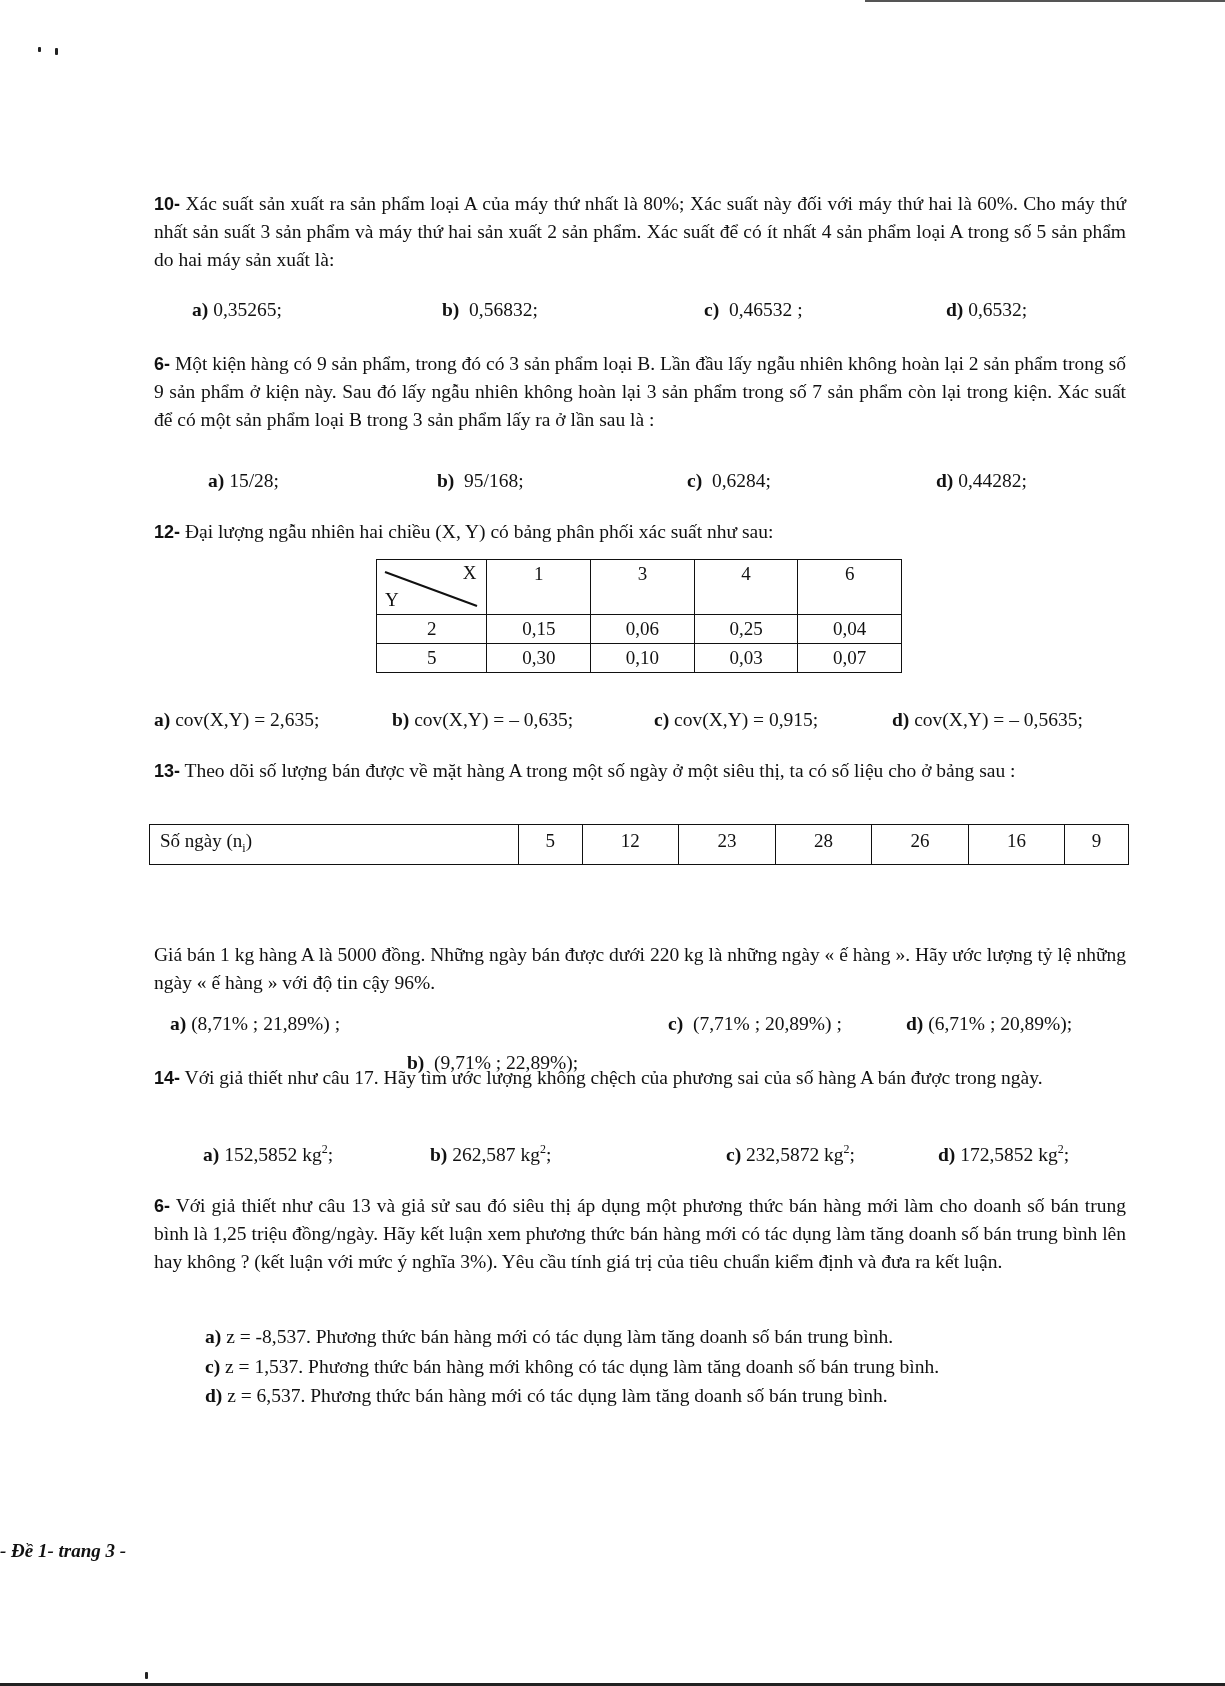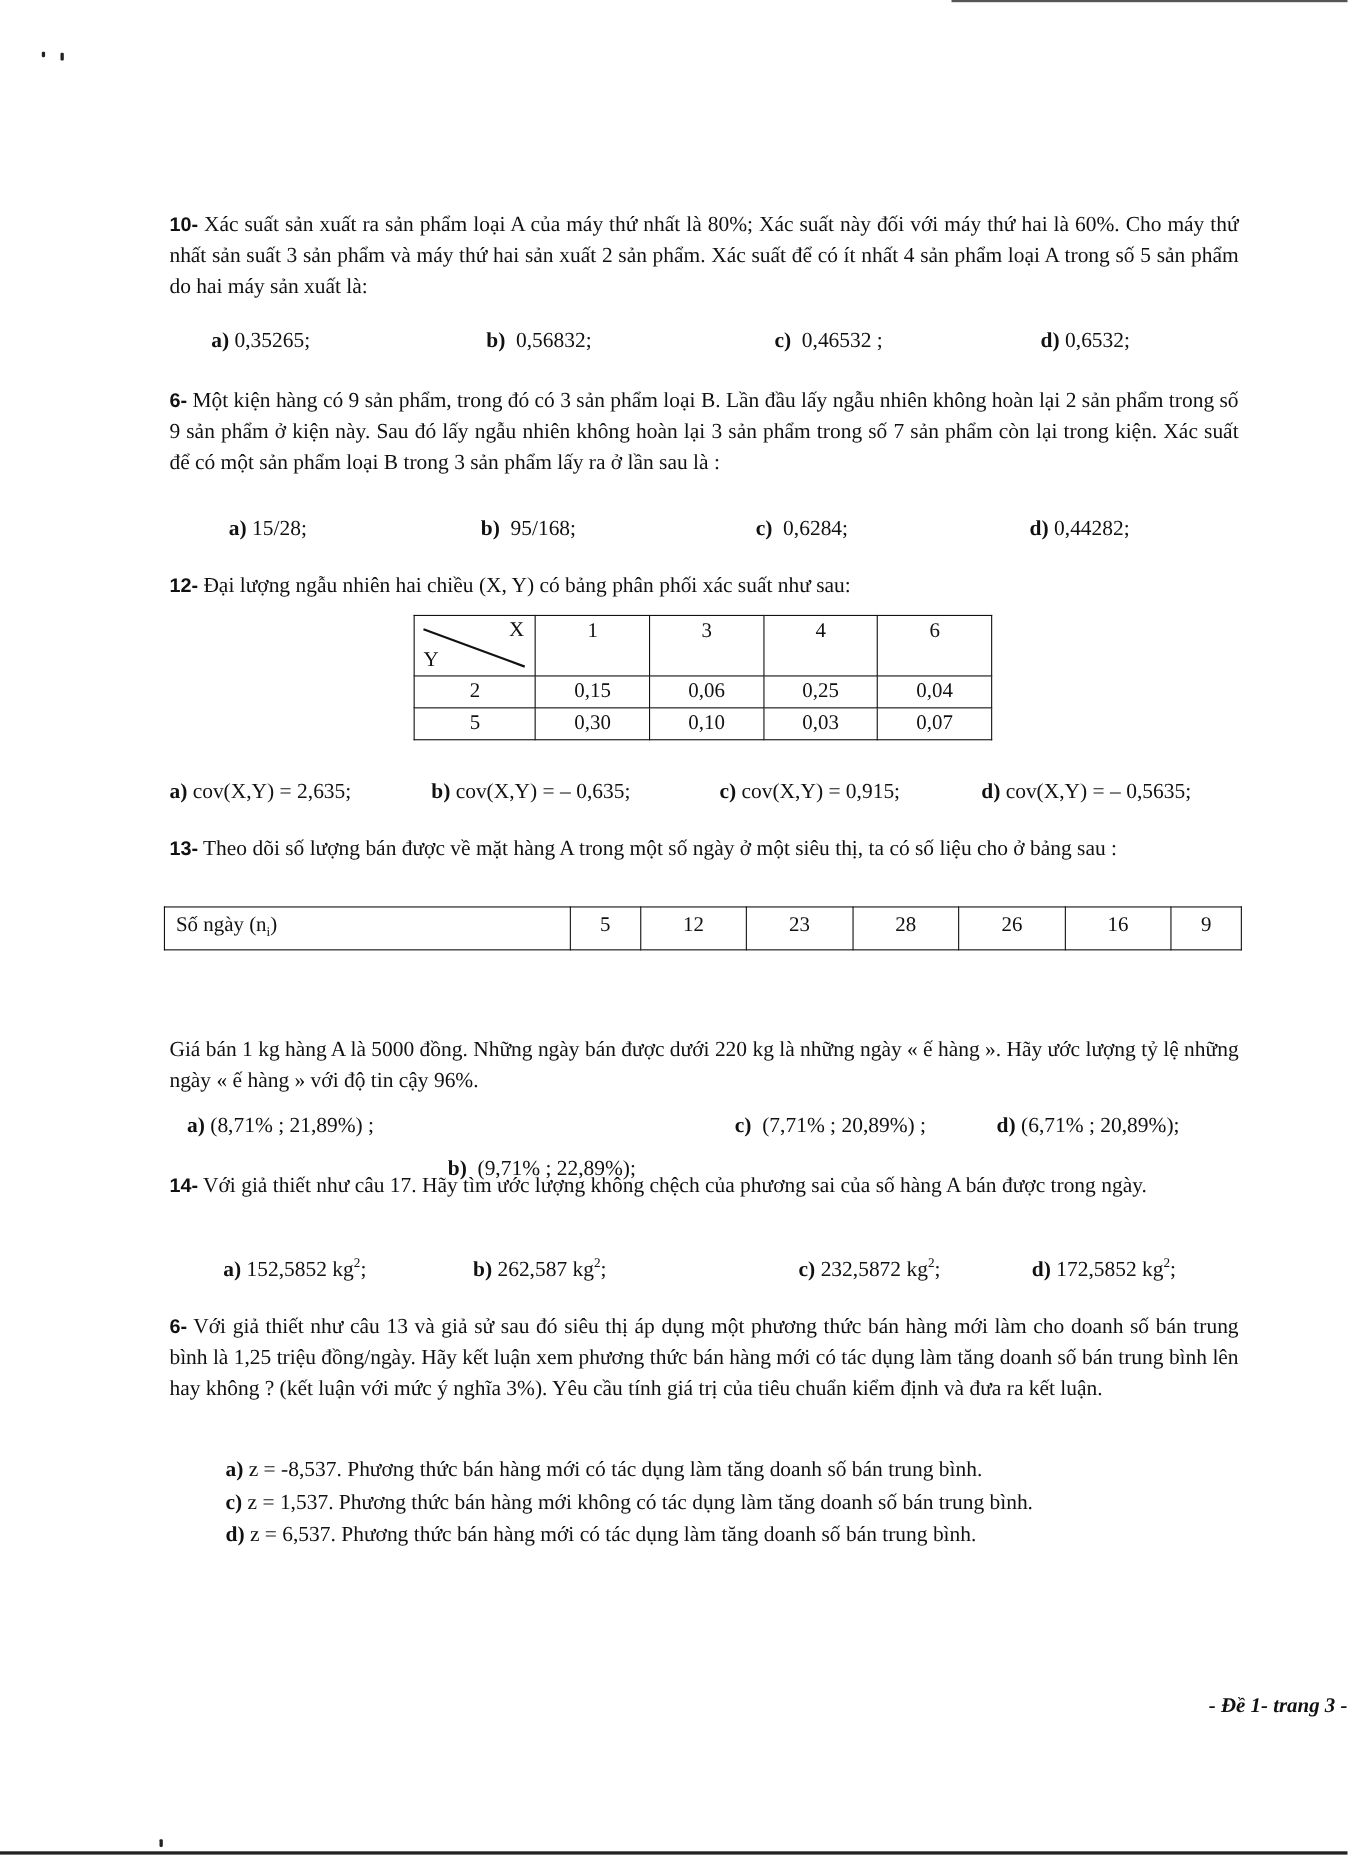--- a/index.html
+++ b/index.html
@@ -14,21 +14,21 @@
   .opts{position:absolute;font-size:19.5px;line-height:28px;}
   .opts span{position:absolute;white-space:nowrap;}
   .opt-letter{font-weight:bold;}
   table{border-collapse:collapse;position:absolute;font-size:19px;}
   td{border:1.6px solid #111;text-align:center;vertical-align:top;padding:2px 4px;}
   .t12 td{height:24px;line-height:24px;}
   .t13 td{line-height:27px;padding-top:2px;}
   .t13 td.lab{text-align:left;padding-left:10px;}
   .zlist{position:absolute;left:205px;font-size:19.5px;line-height:29.5px;}
   .zlist div{white-space:nowrap;}
-  .footer{position:absolute;top:1540px;left:0;width:1225px;text-align:right;font-style:italic;font-weight:bold;font-size:19px;}
+  .footer{position:absolute;top:1540px;left:0;width:1225px;text-align:left;font-style:italic;font-weight:bold;font-size:19px;}
   sup{font-size:12px;vertical-align:8px;line-height:0;}
 </style>
 </head>
 <body>
 
 <div class="page">
   <div class="topline"></div>
   <div class="speck" style="left:38px;top:47px;"></div>
   <div class="speck" style="left:55px;top:48px;height:7px;"></div>
   <div class="speck" style="left:145px;top:1672px;height:7px;"></div>

